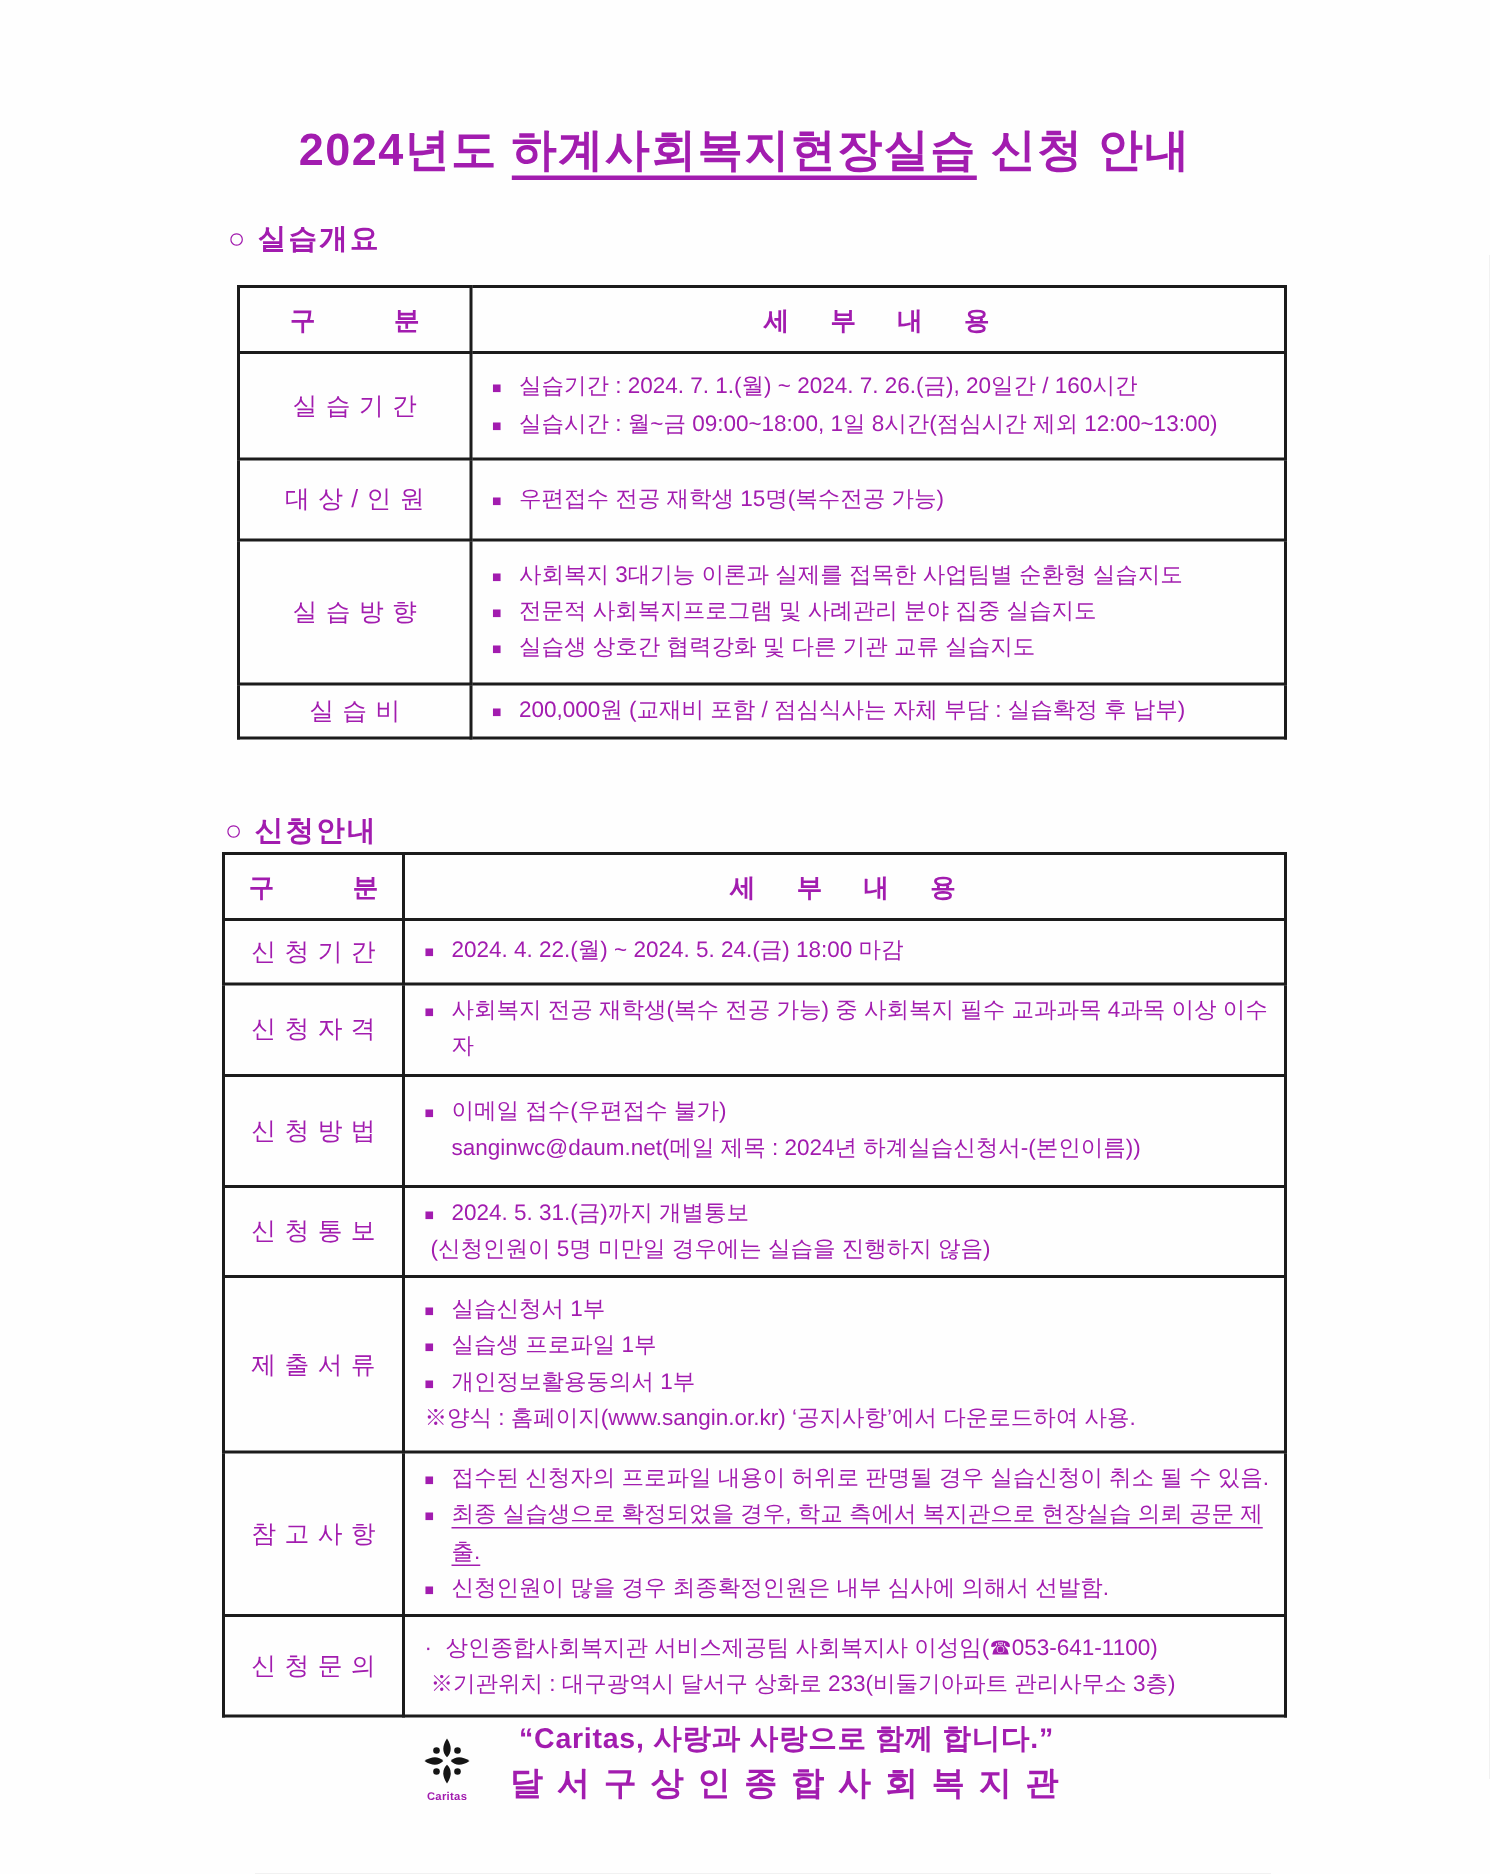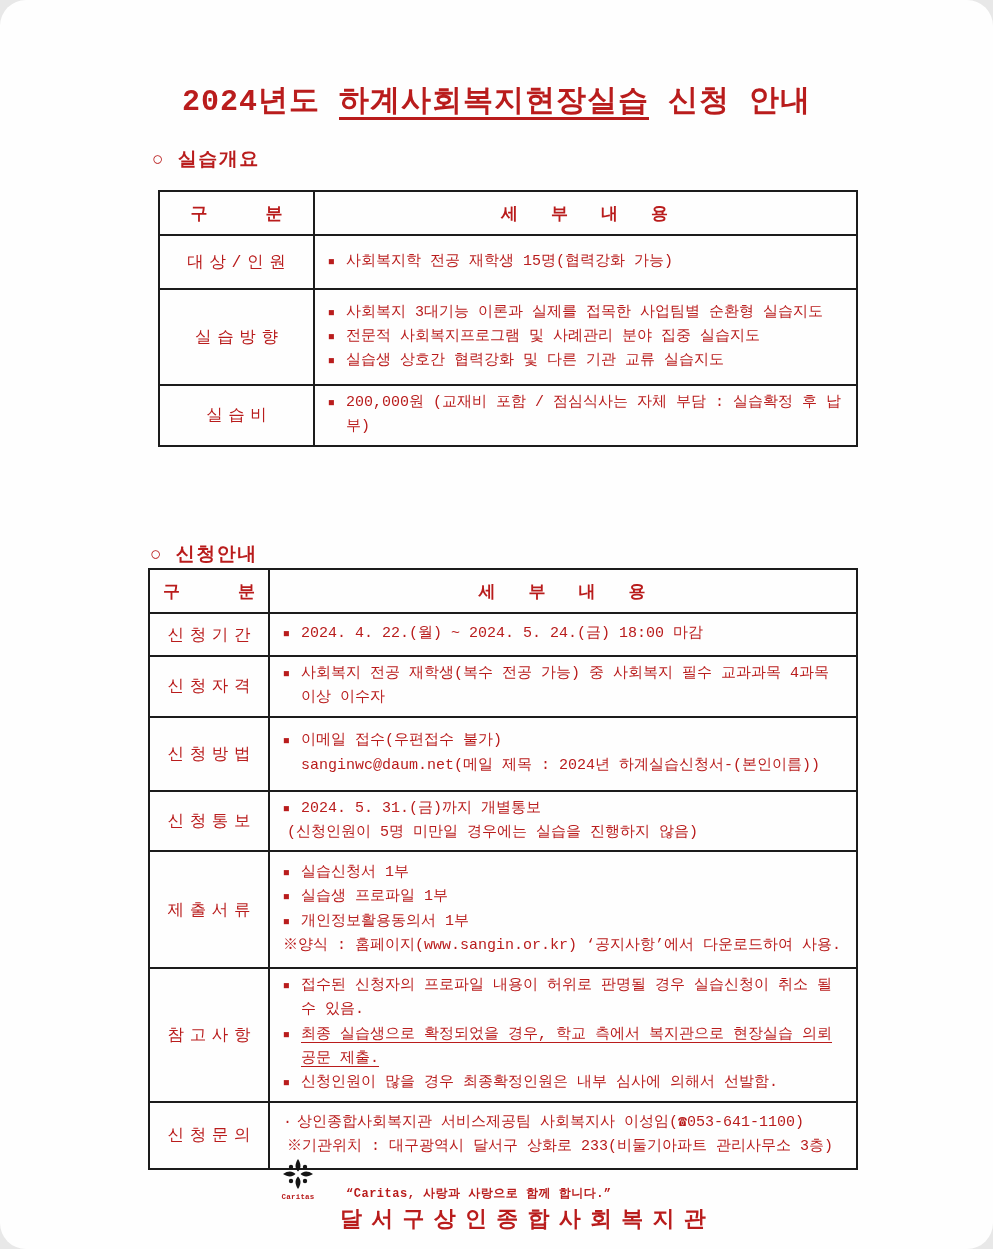--- a/index.html
+++ b/index.html
@@ -1,20 +1,19 @@
 <!DOCTYPE html>
 <html><head>
 <meta charset="utf-8">
 <style>
   html,body { margin:0; padding:0; background:#e8e8e8; }
   .page {
     position:relative; width:993px; height:1249px; margin:0 auto;
-    background:#fefefe; color:#b91c1c; overflow:hidden;
-    font-family:Liberation Mono, monospace;
-    border-radius:26px;
+    background:#fefefe; color:#a21caf; overflow:hidden;
+    font-family:Liberation Sans, sans-serif;
   }
   .title {
     position:absolute; top:60px; left:0; width:100%;
     text-align:center; font-size:30px; font-weight:700; letter-spacing:1px;
     white-space:nowrap;
   }
   .title .u-title { text-decoration:underline; text-underline-offset:7px; text-decoration-thickness:2.5px; }
   .section-heading {
     position:absolute; font-size:19px; font-weight:600; letter-spacing:1.5px; white-space:nowrap;text-align:right;
   }
@@ -39,21 +38,21 @@
   .b { flex:none; width:18px; font-size:10.5px; }
   .b-dot { flex:none; width:14px; font-size:15px; }
   .cont { padding-left:18px;align-items:center; }
   .u-line { text-decoration:underline; text-underline-offset:4px; }
 
   .footer { position:absolute; top:1146px; left:0; width:100%; display:flex; justify-content:center; }
   .footer-inner { display:flex; align-items:flex-start; }
   .logo-block { width:40px; margin-right:22px; position:relative; top:12px; text-align:center; }
   .logo-caption { font-size:7.5px; font-weight:700; letter-spacing:0.2px; margin-top:-2px; }
   .footer-text { display:flex; flex-direction:column; }
-  .quote { font-size:12px; font-weight:600; letter-spacing:0.5px; padding-left:6px;margin-top:39px; }
+  .quote { font-size:19px; font-weight:600; letter-spacing:0.5px; padding-left:6px; }
   .org   { font-size:22px; font-weight:600; letter-spacing:0.42em; margin-top:2px; white-space:nowrap; }
 </style>
 </head>
 <body>
 
 <div class="page">
 
   <h1 class="title"><span>2024년도 </span><span class="u-title">하계사회복지현장실습</span><span> 신청 안내</span></h1>
 
   <div class="section-heading" id="sh-overview">○ 실습개요</div>
@@ -61,26 +60,39 @@
   <table class="doc" id="table-overview">
     <colgroup>
         <col style="width:155px">
         <col>
       </colgroup>
     <tbody>
         <tr style="height:44px">
       <th class="col-h gubun">구 분</th>
       <th class="col-h sebu">세 부 내 용</th>
     </tr>
+    <tr style="height:71px">
+      <td class="lbl">실습기간</td>
+      <td class="det">
+        <div class="line">
+              <span class="b">■</span>
+              <span>실습기간 : 2024. 7. 1.(월) ~ 2024. 7. 26.(금), 20일간 / 160시간</span>
+            </div>
+        <div class="line">
+              <span class="b">■</span>
+              <span>실습시간 : 월~금 09:00~18:00, 1일 8시간(점심시간 제외 12:00~13:00)</span>
+            </div>
+      </td>
+    </tr>
     <tr style="height:54px">
       <td class="lbl">대상/인원</td>
       <td class="det">
         <div class="line">
               <span class="b">■</span>
-              <span>사회복지학 전공 재학생 15명(협력강화 가능)</span>
+              <span>우편접수 전공 재학생 15명(복수전공 가능)</span>
             </div>
       </td>
     </tr>
     <tr style="height:96px">
       <td class="lbl">실습방향</td>
       <td class="det">
         <div class="line">
               <span class="b">■</span>
               <span>사회복지 3대기능 이론과 실제를 접목한 사업팀별 순환형 실습지도</span>
             </div>

